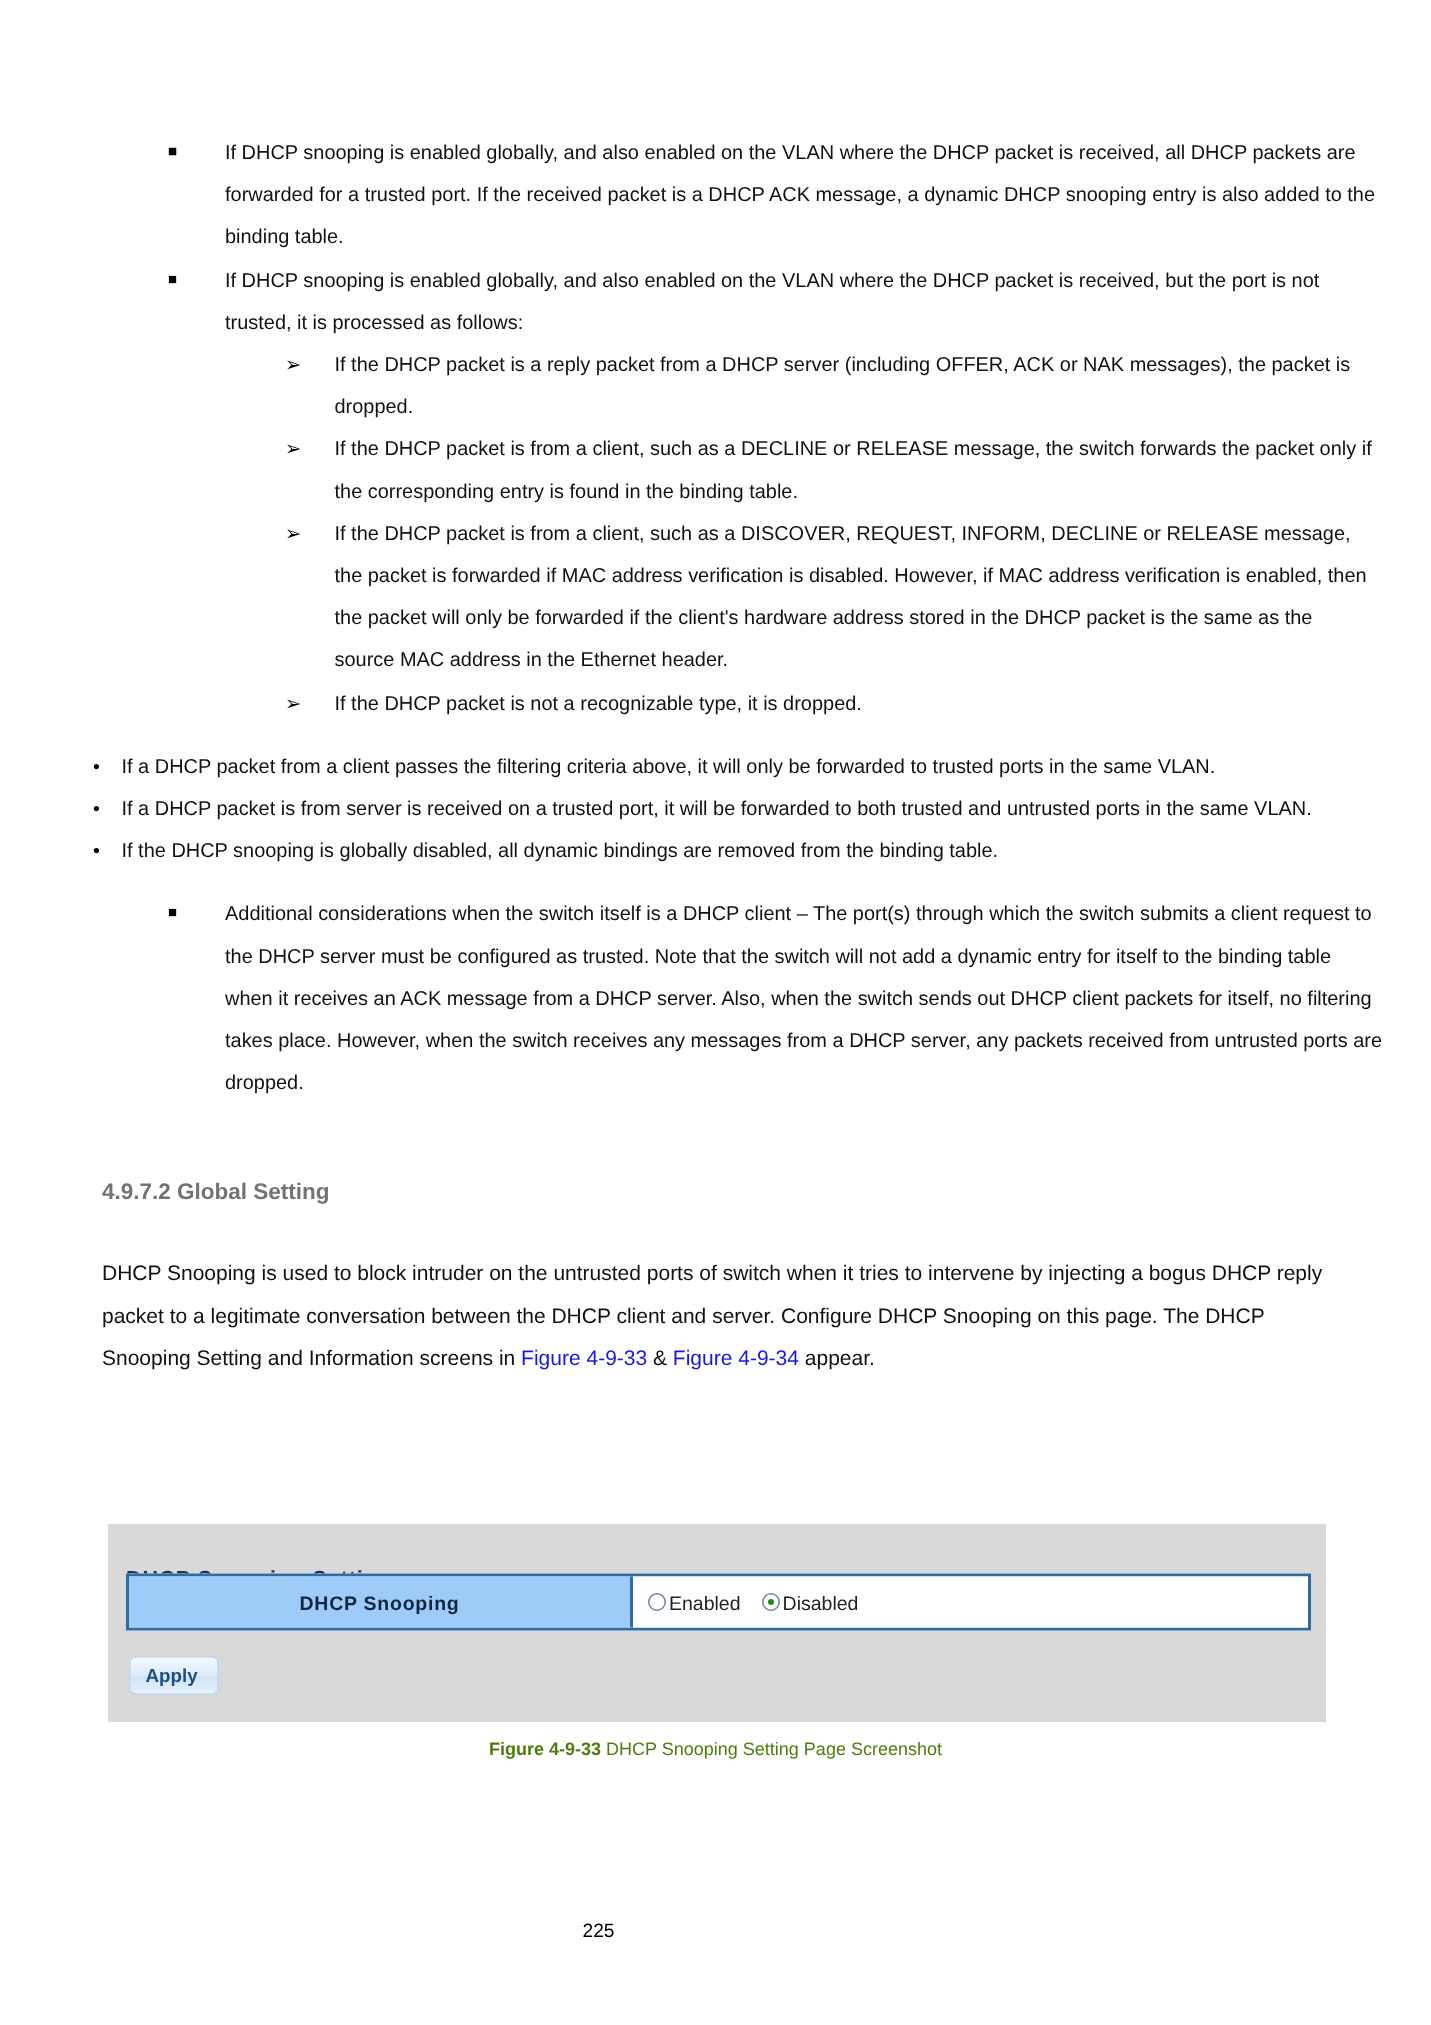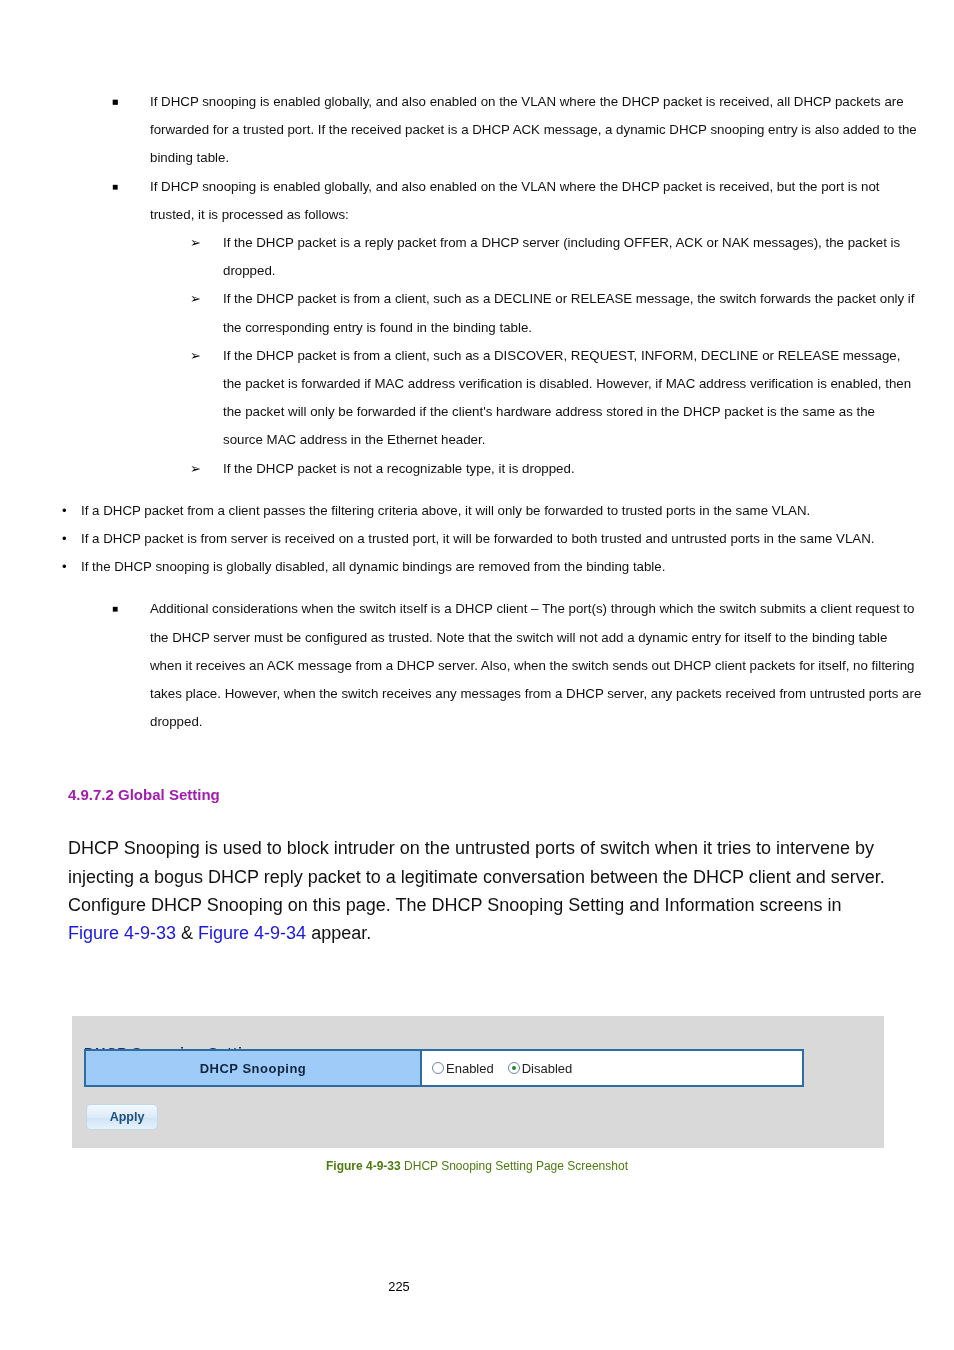--- a/index.html
+++ b/index.html
@@ -87,27 +87,27 @@
   .spacer-sm { height: 14px; }
   .spacer-md { height: 26px; }
   .spacer-lg { height: 46px; }
 
   
   .sec-heading {
     margin: 0 0 0 68px;
     font-size: 15px;
     font-weight: bold;
     line-height: 26px;
-    color: #a21caf;
+    color: #737373;
   }
 
   .para {
     margin: 0 0 0 68px;
     width: 820px;
-    font-size: 18px;
+    font-size: 14px;
     line-height: 28.2px;
     color: #111;
   }
   .fig-link {
     color: #1818e0;
     text-decoration: none;
   }
 
   
   .panel {
@@ -127,21 +127,21 @@
     font-weight: bold;
     letter-spacing: 0.6px;
     color: #17325c;
     font-family: "Liberation Sans", sans-serif;
     margin-top: 24px;
   }
   .cfg-table {
     position: absolute;
     left: 12px;
     top: 33px;
-    width: 720px;
+    width: 790px;
     height: 38px;
     border: 2px solid #2e6ca4;
     box-sizing: border-box;
     background: #ffffff;
     display: flex;
     align-items: stretch;
   }
   .cfg-label {
     width: 336px;
     background: #9ecbf7;
@@ -193,28 +193,27 @@
     width: 4px;
     height: 4px;
     border-radius: 50%;
     background: #1f8a1f;
   }
 
   .apply-btn {
     position: absolute;
     left: 14px;
     top: 88px;
-    width: 72px;
+    width: 60px;
     height: 26px;
     border: 1px solid #bfd8ee;
     border-radius: 5px;
     background: linear-gradient(180deg, #f3f9fe 0%, #dceaf8 52%, #cfe3f6 53%, #e7f2fc 100%);
     display: flex;
     align-items: center;
-    justify-content: center;
     box-sizing: border-box;
     cursor: pointer;
     padding-left: 10px;
   }
   .apply-btn span {
     font-size: 12.5px;
     font-weight: bold;
     color: #1c4f80;
   }
 

